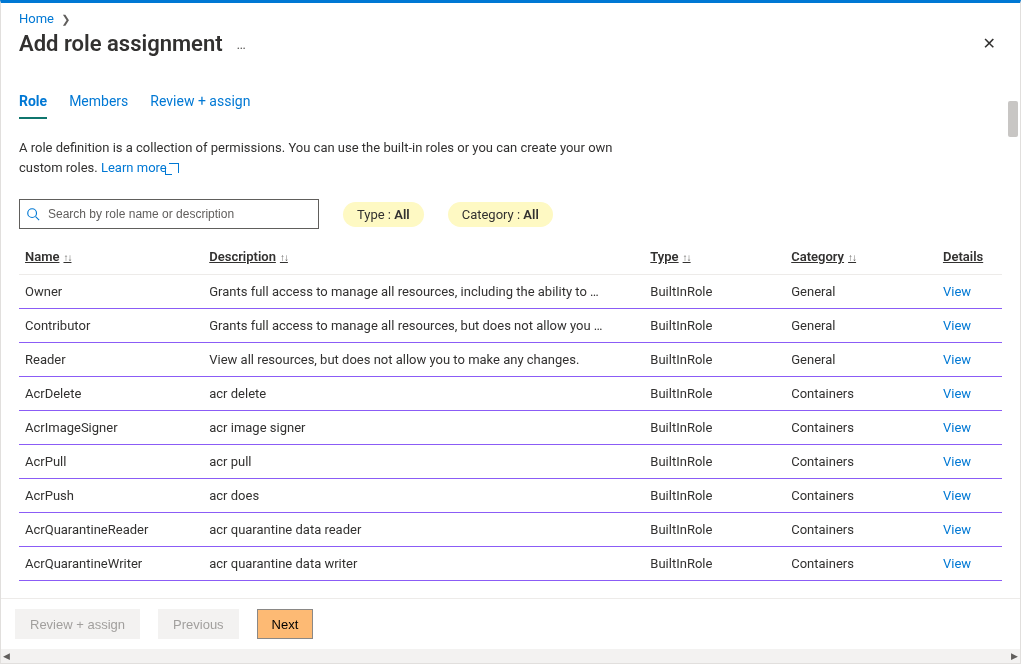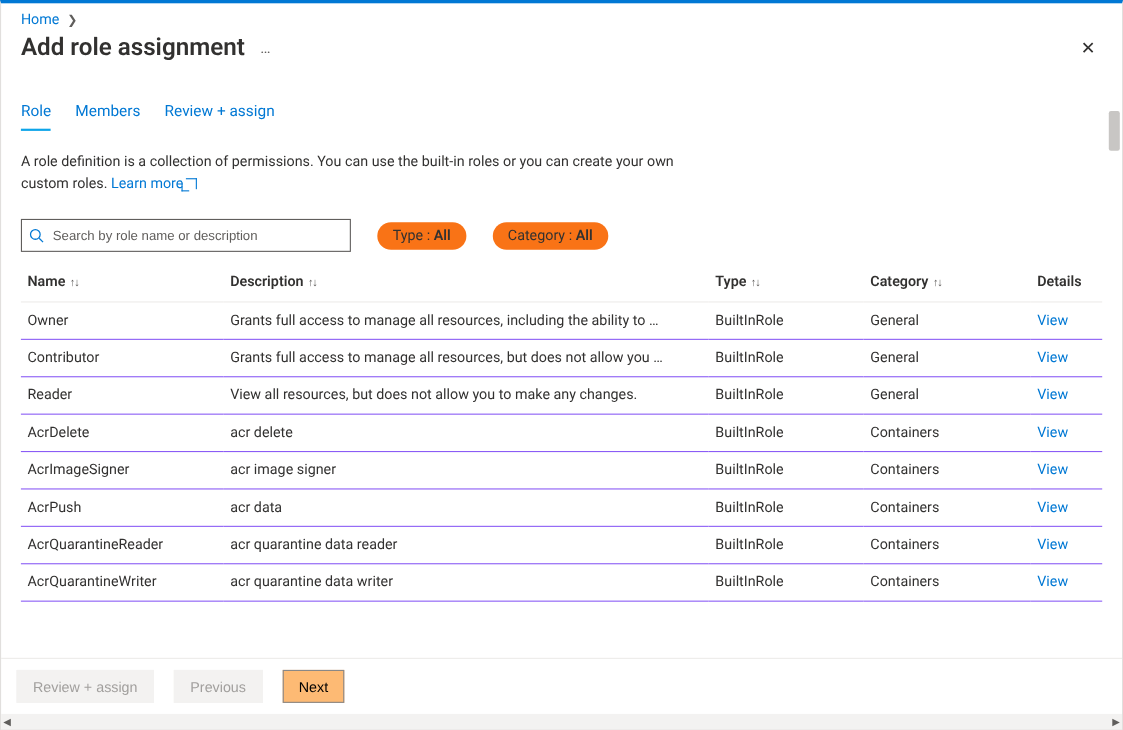--- a/index.html
+++ b/index.html
@@ -65,22 +65,22 @@
     gap: 22px;
   }
   .tab {
     color: #0078d4;
     font-size: 14px;
     padding: 4px 0 8px 0;
     cursor: pointer;
     border-bottom: 2px solid transparent;
   }
   .tab.active {
-    border-bottom: 2px solid #0ea5e9;
-    font-weight: 400;
+    border-bottom: 2px solid #0f766e;
+    font-weight: 700;
   }
   .desc {
     margin-top: 18px;
     color: #323130;
     line-height: 1.5;
     max-width: 640px;
   }
   .learn-link { color: #0078d4; text-decoration: none; cursor: pointer; }
   .ext-icon {
     display: inline-block;
@@ -125,40 +125,41 @@
   .search-box input {
     border: none;
     outline: none;
     flex: 1;
     font-size: 12px;
     color: #a16207;
     background: transparent;
   }
   .search-box input::placeholder { color: #605e5c; }
   .pill {
-    background: #f97316;
+    background: #fef9c3;
     border-radius: 14px;
     padding: 5px 14px;
     font-size: 13px;
     color: #323130;
     cursor: pointer;
   }
   .pill b { font-weight: 600; }
   .table {
     margin-top: 10px;
     width: 100%;
     border-collapse: collapse;
   }
   .table th {
     text-align: left;
     font-weight: 600;
     font-size: 13px;
     padding: 10px 6px;
     border-bottom: 1px solid #edebe9;
     white-space: nowrap;
+    text-decoration: underline;
   }
   .sort-arrows {
     font-size: 10px;
     color: #605e5c;
     margin-left: 4px;
     letter-spacing: -1px;
   }
   .table td {
     padding: 9px 6px;
     border-bottom: 1px solid #8b5cf6;
@@ -318,23 +319,32 @@
           <tr>
             <td class="col-name">AcrImageSigner</td>
             <td class="col-desc">
               <div class="desc-cell">acr image signer</div>
             </td>
             <td class="col-type">BuiltInRole</td>
             <td class="col-cat">Containers</td>
             <td class="col-det"><span class="view-link">View</span></td>
           </tr>
           <tr>
+            <td class="col-name">AcrPull</td>
+            <td class="col-desc">
+              <div class="desc-cell">acr pull</div>
+            </td>
+            <td class="col-type">BuiltInRole</td>
+            <td class="col-cat">Containers</td>
+            <td class="col-det"><span class="view-link">View</span></td>
+          </tr>
+          <tr>
             <td class="col-name">AcrPush</td>
             <td class="col-desc">
-              <div class="desc-cell">acr data</div>
+              <div class="desc-cell">acr does</div>
             </td>
             <td class="col-type">BuiltInRole</td>
             <td class="col-cat">Containers</td>
             <td class="col-det"><span class="view-link">View</span></td>
           </tr>
           <tr>
             <td class="col-name">AcrQuarantineReader</td>
             <td class="col-desc">
               <div class="desc-cell">acr quarantine data reader</div>
             </td>

